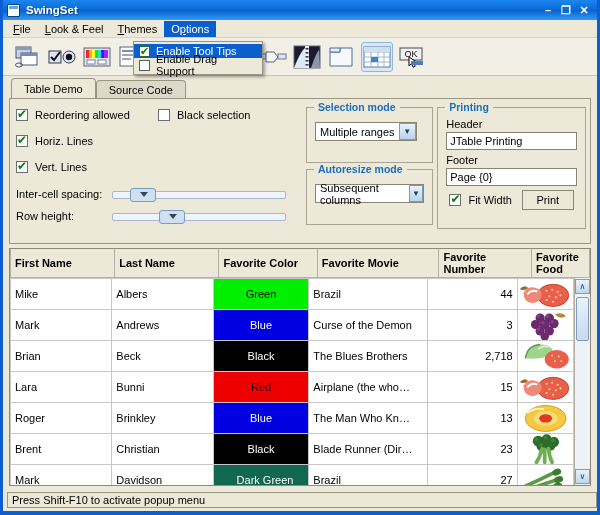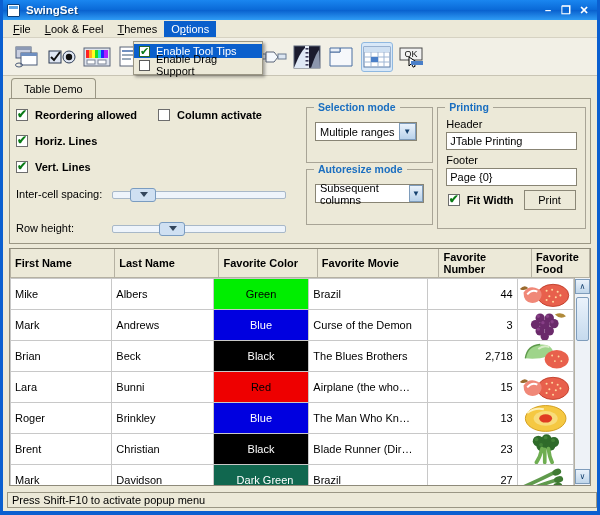--- a/index.html
+++ b/index.html
@@ -54,21 +54,21 @@
   .tab { height:18px; padding:0 12px; display:flex; align-items:center; font-size:11px;
          border:1px solid #9a9684; border-bottom:none; border-radius:4px 4px 0 0; background:#ddd9c8; }
   .tab.on { background:#ece9d8; height:20px; font-weight:normal; }
 
   
   .content { margin:0 6px; border:1px solid #9a9684; background:#ece9d8; height:146px; position:relative; }
   .panels { display:flex; height:100%; padding:6px 4px 0 6px; gap:4px; }
 
   .chkcol { display:flex; flex-direction:column; }
   .chkrow { display:flex; }
-  .chk { display:flex; align-items:center; height:20px; margin-bottom:6px; font-size:11px;font-weight:bold; }
+  .chk { display:flex; align-items:center; height:20px; margin-bottom:6px; font-size:11px; }
   .cb { width:12px; height:12px; border:1px solid #6d6d6d; background:#fff; margin-right:7px;
         position:relative; flex:0 0 auto; }
   .cb.on:after { content:"\2714"; position:absolute; left:0px; top:-3px; font-size:12px; color:#0a7a16; }
   .slrow { display:flex; align-items:center; height:22px; }
   .sllabel { width:96px; font-size:11px; }
   .slider { position:relative; width:174px; height:11px; }
   .sltrack { position:absolute; top:2px; left:0; right:0; height:8px; background:#eef4fb;
              border:1px solid #a8b8c8; border-radius:2px; }
   .slthumb { position:absolute; top:-1px; width:26px; height:14px; background:#cfe0f2;
              border:1px solid #7a9cc0; border-radius:3px; }
@@ -275,20 +275,21 @@
           <rect x="2" y="2" width="22" height="12" fill="#f2f2f2" stroke="#4a4a4a"></rect>
           <text x="13" y="11" font-size="9" text-anchor="middle" font-family="sans-serif" fill="#111">OK</text>
           <path d="M11 11 l0 9 l2.4 -2.4 l1.8 3.6 l2 -1 l-1.8 -3.6 l3.4 -0.4z" fill="#fff" stroke="#000"></path>
           <rect x="13" y="15" width="12" height="4" fill="#4a7fc8"></rect>
         </svg>
     </div>
   </div>
 
   <div class="tabstrip">
     <div class="tab on">Table Demo</div>
+    <div class="tab">Source Code</div>
   </div>
 
   <div class="content">
     <div class="panels">
 
       <div class="chkcol" style="width:286px;">
         <div class="chkrow">
           <div style="width:142px">
             <div class="chk">
               <span class="cb on"></span>
@@ -299,33 +300,33 @@
               <span>Horiz. Lines</span>
             </div>
             <div class="chk">
               <span class="cb on"></span>
               <span>Vert. Lines</span>
             </div>
           </div>
           <div style="width:144px">
             <div class="chk">
               <span class="cb"></span>
-              <span>Column activate</span>
+              <span>Black selection</span>
             </div>
           </div>
         </div>
 
         <div class="slrow">
           <div class="sllabel">Inter-cell spacing:</div>
           <div class="slider">
             <div class="sltrack"></div>
             <div class="slthumb" id="thumb0" style="left: 17.76px;"></div>
           </div>
         </div>
-        <div class="slrow" style="margin-top:12px">
+        <div class="slrow" style="margin-top:0">
           <div class="sllabel">Row height:</div>
           <div class="slider">
             <div class="sltrack"></div>
             <div class="slthumb" id="thumb1" style="left: 47.36px;"></div>
           </div>
         </div>
       </div>
 
       <div style="width:130px">
         <div class="group" style="height:56px">

